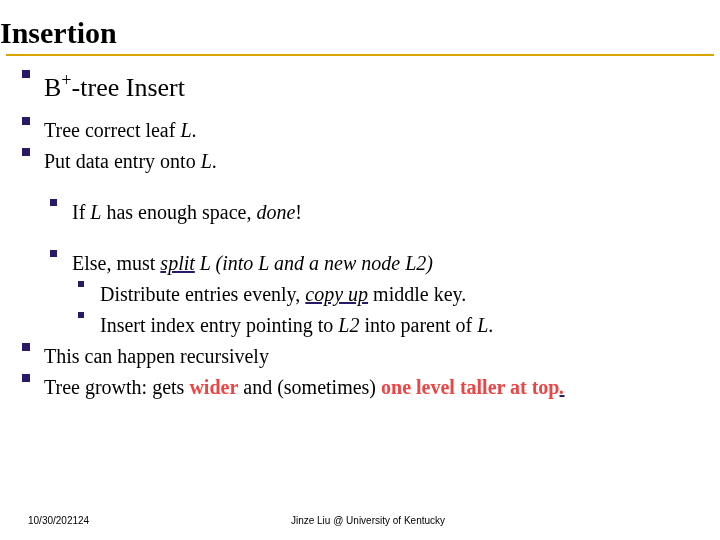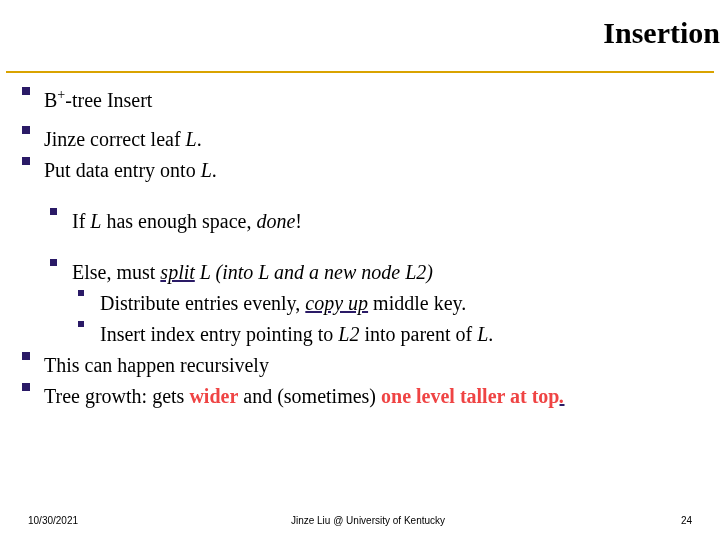--- a/index.html
+++ b/index.html
@@ -12,43 +12,43 @@
     color: #000;
     overflow: hidden;
   }
   .slide {
     position: relative;
     width: 720px;
     height: 540px;
     box-sizing: border-box;
   }
   .title {
-    text-align: right;
+    text-align: left;
     font-size: 30px;
     font-weight: bold;
     padding-top: 16px;
-    padding-bottom: 21px;
+    padding-bottom: 4px;
   }
   .hr {
     border: none;
     border-top: 2px solid #d9a300;
     margin: 0 6px 14px 6px;
   }
   .content {
     padding: 0 22px 0 22px;
     font-size: 20px;
     line-height: 1.35;
   }
   .row {
     display: flex;
     align-items: flex-start;
     margin-bottom: 4px;
   }
   .row.big {
-    font-size: 20px;
+    font-size: 26px;
     margin-bottom: 12px;
   }
   .bullet {
     flex: 0 0 auto;
     width: 22px;
     display: inline-flex;
     align-items: center;
     justify-content: flex-start;
     color: #2a1a66;
   }
@@ -72,21 +72,21 @@
 
   .footer {
     position: absolute;
     left: 0;
     bottom: 14px;
     width: 100%;
     font-family: Arial, Helvetica, sans-serif;
     font-size: 10px;
     color: #000;
     display: flex;
-    justify-content: space-between;
+    justify-content: flex-start;
     padding: 0 28px;
     box-sizing: border-box;
   }
   .footer .mid {
     position: absolute;
     left: 8px;
     width: 100%;
     text-align: center;
   }
   .footer .left, .footer .right { position: relative; z-index: 1; }
@@ -112,21 +112,21 @@
       </span>
     </div>
 
     <div class="row">
       <span class="bullet">
         <svg width="10" height="10">
             <rect x="0" y="0" width="8" height="8" fill="#2a1a66"></rect>
           </svg>
       </span>
       <span class="txt">
-        <span>Jinze correct leaf </span><span class="italic">L</span><span>.</span>
+        <span>Tree correct leaf </span><span class="italic">L</span><span>.</span>
       </span>
     </div>
 
     <div class="row">
       <span class="bullet">
         <svg width="10" height="10">
             <rect x="0" y="0" width="8" height="8" fill="#2a1a66"></rect>
           </svg>
       </span>
       <span class="txt">

